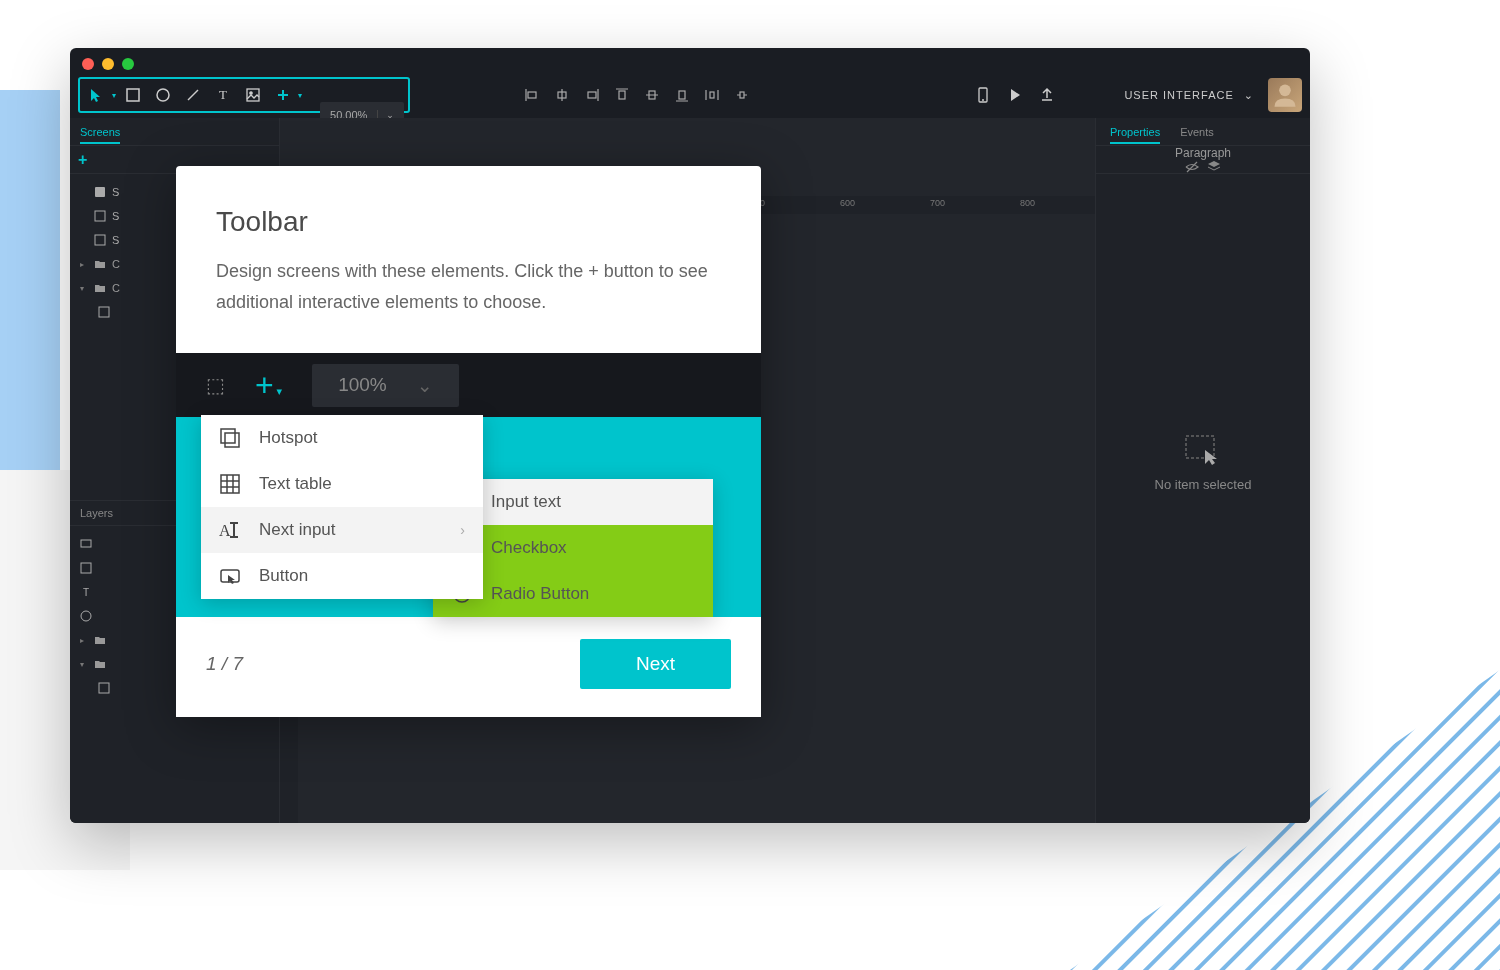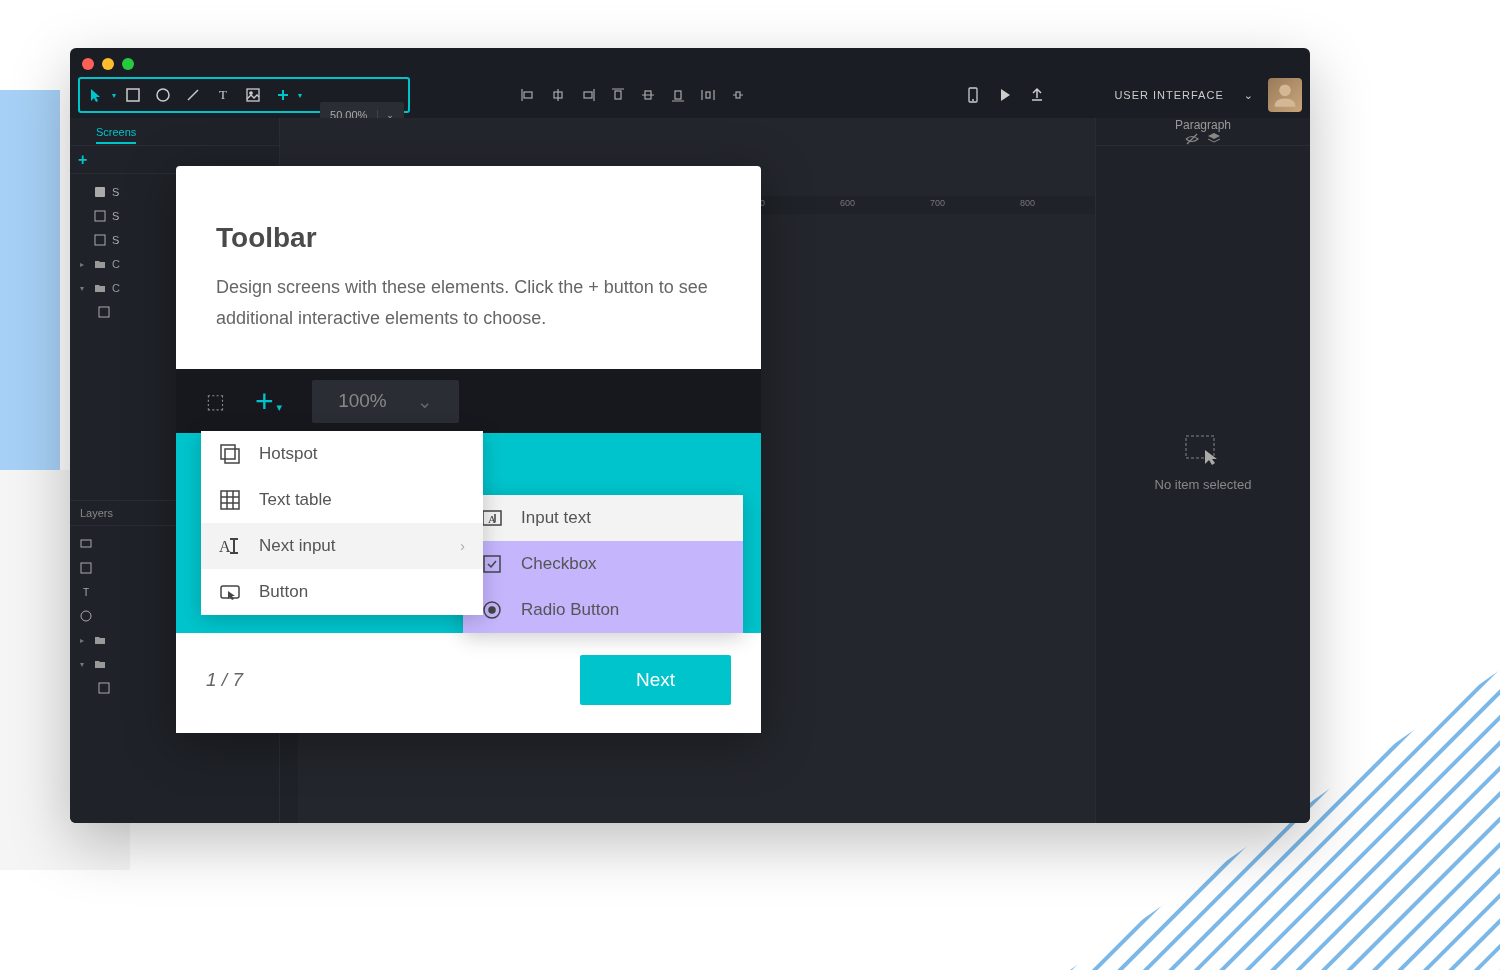--- a/index.html
+++ b/index.html
@@ -40,26 +40,26 @@
 .zoom-box { margin-left: 14px; background: #2a2d33; height: 26px; display: flex; align-items: center; padding: 0 10px; font-size: 11px; color: #aaa; gap: 10px; border-radius: 2px; margin-top: 40px; }
 .zoom-box .chev { font-size: 9px; padding-left: 8px; border-left: 1px solid #444; }
 
 .align-group { display: flex; gap: 8px; margin-left: auto; margin-right: auto; }
 .align-btn { width: 22px; height: 22px; display: flex; align-items: center; justify-content: center; color: #aaa; cursor: pointer; }
 .align-btn svg { width: 14px; height: 14px; }
 
 .right-controls { display: flex; align-items: center; gap: 14px; margin-left: auto; }
 .right-controls .ctrl { width: 18px; height: 18px; color: #ccc; cursor: pointer; display: flex; align-items: center; justify-content: center; }
 .right-controls .ctrl svg { width: 16px; height: 16px; }
-.project-label { font-size: 11px; letter-spacing: 1px; color: #ccc; display: flex; align-items: center; gap: 20px; cursor: pointer; }
+.project-label { font-size: 11px; letter-spacing: 1px; color: #ccc; display: flex; align-items: center; gap: 10px; cursor: pointer; }
 .avatar { width: 34px; height: 34px; border-radius: 4px; background: linear-gradient(135deg,#9a7a5a,#c9a67a); display: flex; align-items: center; justify-content: center; color: #fff; font-size: 20px; }
 
 
 .left-panel { position: absolute; left: 0; top: 70px; bottom: 0; width: 210px; background: #1f2228; border-right: 1px solid #2a2d33; color: #aaa; font-size: 12px; }
-.panel-tabs { display: flex; height: 28px; align-items: center; padding: 0 26px; gap: 20px; border-bottom: 1px solid #2a2d33; }
+.panel-tabs { display: flex; height: 28px; align-items: center; padding: 0 10px; gap: 20px; border-bottom: 1px solid #2a2d33; }
 .panel-tabs .tab { font-size: 11px; color: #888; cursor: pointer; }
 .panel-tabs .tab.active { color: #00c4cc; border-bottom: 2px solid #00c4cc; padding-bottom: 4px; margin-bottom: -6px; }
 .add-row { height: 28px; display: flex; align-items: center; padding: 0 8px; border-bottom: 1px solid #2a2d33; }
 .add-row .plus { color: #00c4cc; font-size: 16px; font-weight: bold; cursor: pointer; }
 .tree { padding: 6px 0; }
 .tree-item { height: 24px; display: flex; align-items: center; padding: 0 10px; gap: 6px; font-size: 11px; color: #aaa; cursor: pointer; }
 .tree-item svg { width: 12px; height: 12px; }
 .tree-folder { color: #999; }
 .tree-arrow { font-size: 8px; color: #777; width: 8px; }
 .layers-header { height: 26px; display: flex; align-items: center; padding: 0 10px; font-size: 11px; color: #888; border-top: 1px solid #2a2d33; border-bottom: 1px solid #2a2d33; margin-top: 170px; }
@@ -79,38 +79,38 @@
 .no-selection { position: absolute; top: 45%; left: 0; right: 0; text-align: center; color: #888; font-size: 13px; }
 .no-selection .placeholder-icon { margin-bottom: 12px; display: flex; justify-content: center; }
 .no-selection svg { width: 36px; height: 30px; }
 
 
 .tutorial {
   position: absolute; left: 106px; top: 118px; width: 585px; background: #fff;
   border-radius: 4px; z-index: 50; box-shadow: 0 10px 50px rgba(0,0,0,0.35);
 }
 .tutorial-text { padding: 40px 40px 36px; }
-.tutorial-title { font-size: 28px; color: #4a4a4a; margin-bottom: 18px; font-weight: 700; margin-top: 16px; }
+.tutorial-title { font-size: 28px; color: #4a4a4a; margin-bottom: 18px; font-weight: 400; }
 .tutorial-body { font-size: 18px; line-height: 1.7; color: #666; }
 
 .tutorial-demo { background: #16181d; padding: 0; position: relative; }
 .demo-bar { height: 64px; display: flex; align-items: center; padding: 0 30px; gap: 30px; }
 .demo-plus { color: #00c4cc; font-size: 32px; font-weight: 300; display: flex; align-items: flex-end; cursor: pointer; }
 .demo-plus .chev { font-size: 11px; margin-left: 3px; margin-bottom: 6px; }
 .demo-zoom { background: #2a2d33; color: #888; font-size: 19px; padding: 10px 26px; display: flex; align-items: center; gap: 30px; border-radius: 2px; }
 .demo-zoom .chev { color: #666; }
 .demo-cyan { background: #00c4cc; height: 200px; width: 100%; }
 
 .dropdown1 { position: absolute; left: 25px; top: 62px; width: 282px; background: #fff; box-shadow: 0 4px 20px rgba(0,0,0,0.2); z-index: 52; }
 .dd-item { height: 46px; display: flex; align-items: center; padding: 0 18px; gap: 18px; font-size: 17px; color: #555; cursor: pointer; text-align: right; }
 .dd-item.hover { background: #f3f3f3; }
 .dd-item svg { width: 22px; height: 22px; flex-shrink: 0; }
 .dd-item .arrow { margin-left: auto; color: #aaa; font-size: 14px; }
 
-.dropdown2 { position: absolute; left: 287px; top: 126px; width: 280px; background: #c4b5fd; box-shadow: 0 4px 20px rgba(0,0,0,0.2); z-index: 51; }
+.dropdown2 { position: absolute; left: 257px; top: 126px; width: 280px; background: #84cc16; box-shadow: 0 4px 20px rgba(0,0,0,0.2); z-index: 51; }
 
 .tutorial-footer { display: flex; align-items: center; justify-content: space-between; padding: 22px 30px 28px; background: #fff; }
 .page-indicator { font-size: 19px; color: #666; font-style: italic; }
 .next-btn { background: #00c4cc; color: #fff; border: none; font-size: 19px; padding: 14px 56px; border-radius: 2px; cursor: pointer; font-weight: 500; }
 </style>
 </head>
 <body>
 
 <div class="bg-blue-square"></div>
 <div class="bg-blue-band"></div>
@@ -363,20 +363,24 @@
       <span style="left:650px">700</span>
       <span style="left:740px">800</span>
       <span style="left:820px">900</span>
     </div>
     <div class="ruler-left">
       
     </div>
   </div>
 
   <div class="right-panel">
+    <div class="panel-tabs">
+      <div class="tab active">Properties</div>
+      <div class="tab">Events</div>
+    </div>
     <div class="prop-row">
       <span>Paragraph</span>
       <div class="prop-icons">
         <span><svg viewBox="0 0 14 14" fill="none" stroke="currentColor" stroke-width="1.2">
               <path d="M1 7 Q7 2 13 7 Q7 12 1 7"></path>
               <line x1="2" y1="12" x2="12" y2="2"></line>
             </svg></span>
         <span><svg viewBox="0 0 14 14" fill="currentColor">
               <path d="M7 1 L13 4 L7 7 L1 4 Z"></path>
               <path d="M1 7 L7 10 L13 7" fill="none" stroke="currentColor"></path>

